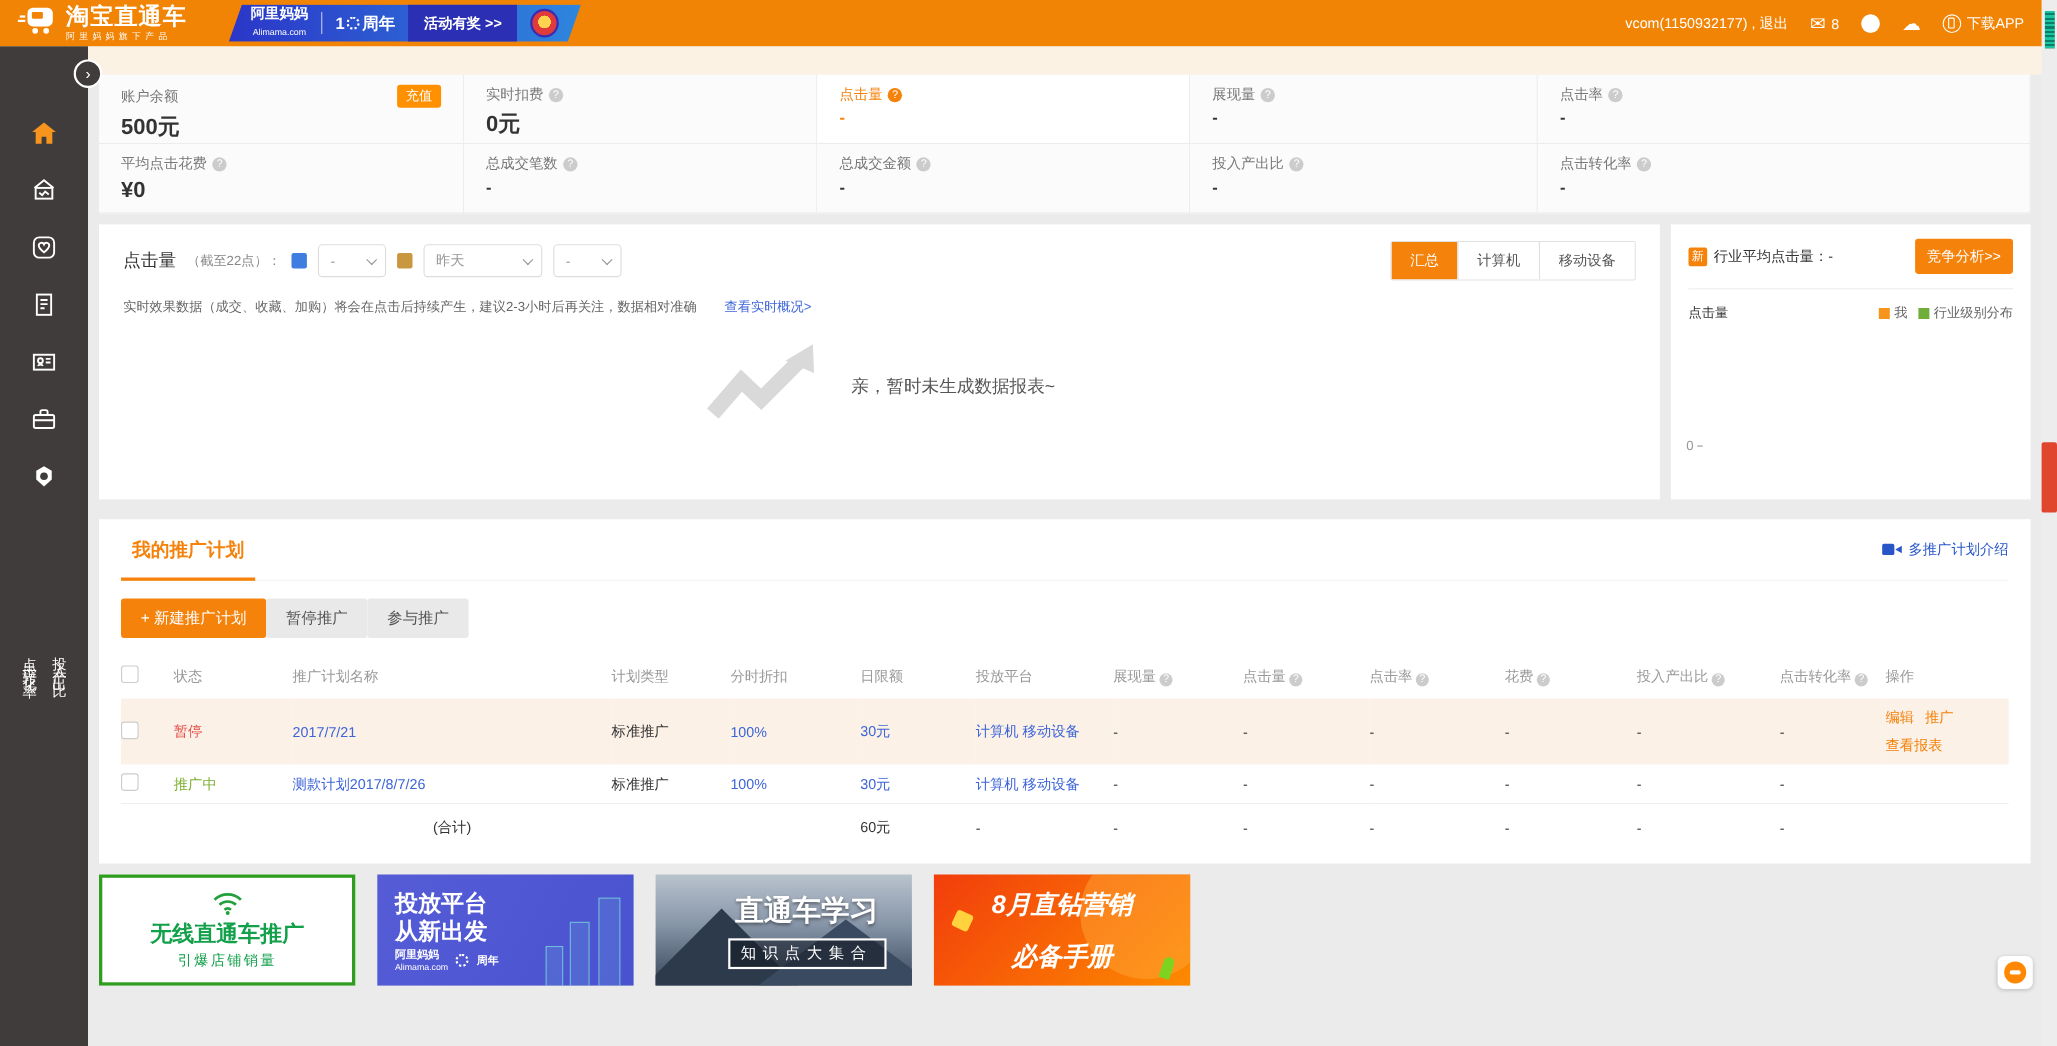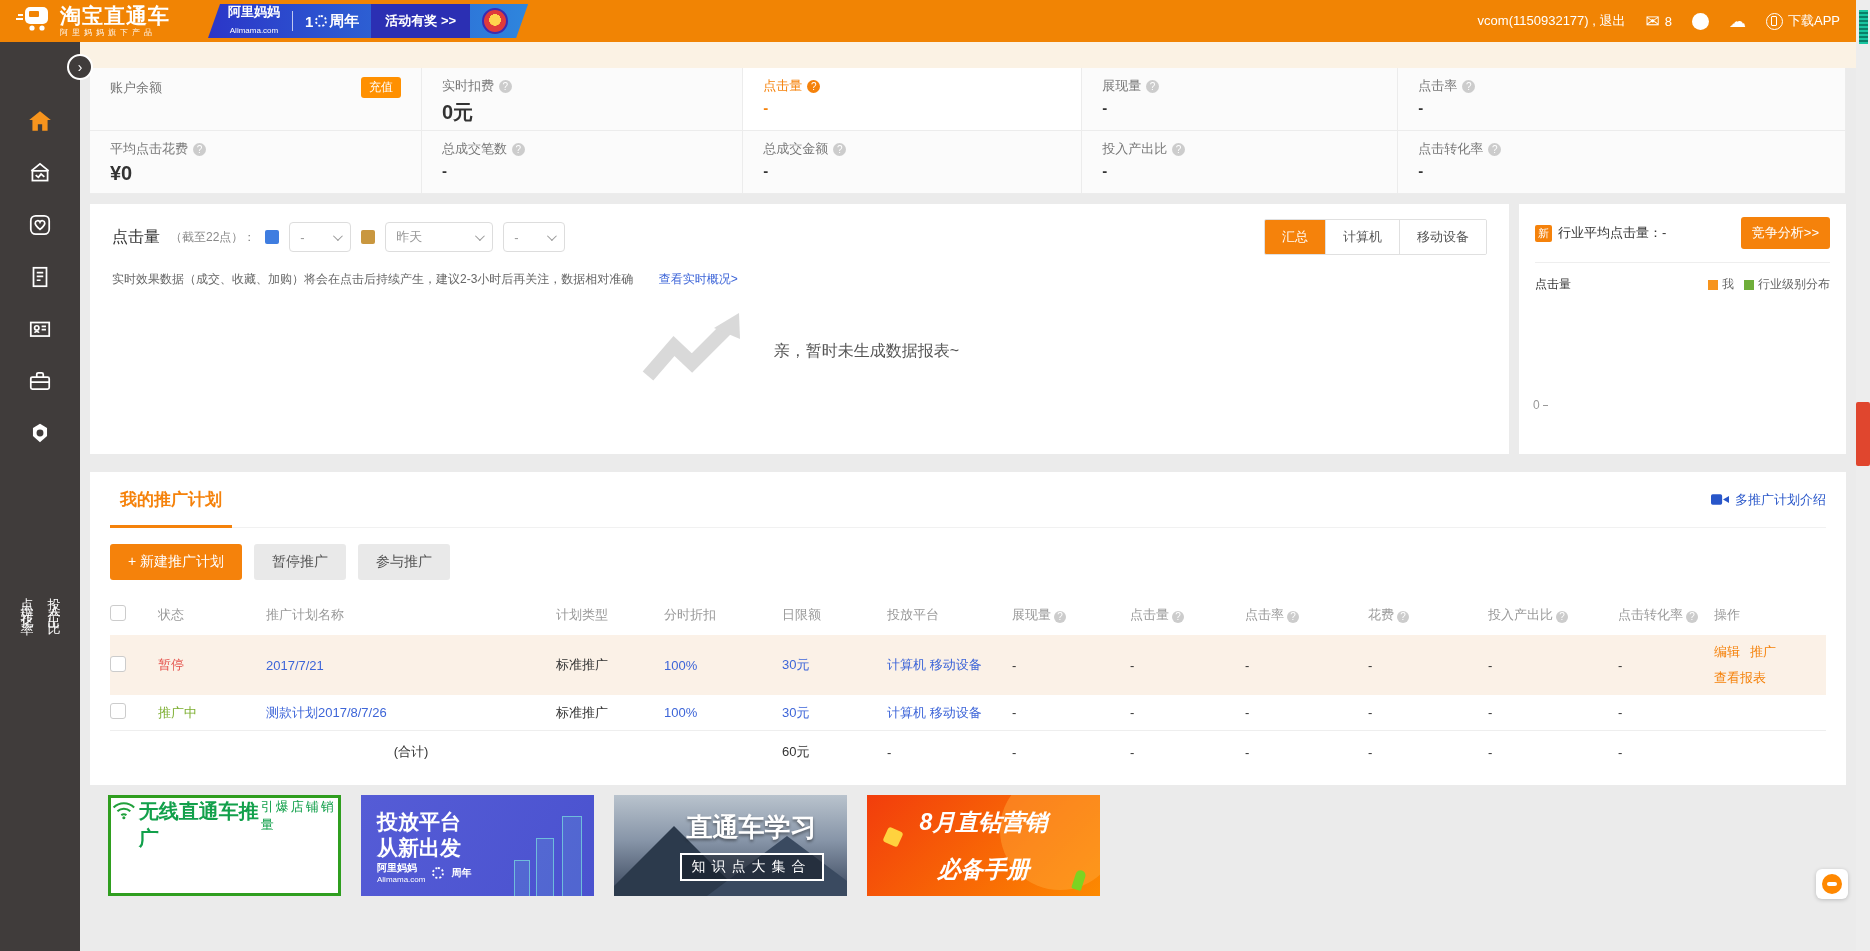--- a/index.html
+++ b/index.html
@@ -89,42 +89,42 @@
   .zero-tick { position:absolute; left:14px; bottom:42px; font-size:12px; color:#999; display:flex; align-items:center; gap:3px; }
   .zero-tick i { display:block; width:5px; border-top:1px solid #999; }
 
   .plans { background:#fff; margin-top:18px; padding:0 20px 12px; }
   .plans-head { display:flex; align-items:center; height:56px; border-bottom:1px solid #f1f1f1; }
   .plans-tab { position:relative; height:100%; display:flex; align-items:center; padding:0 10px; color:#f5820b; font-size:17px; font-weight:bold; cursor:pointer; }
   .plans-tab::after { content:""; position:absolute; left:0; right:0; bottom:-1px; height:3px; background:#f5820b; }
   .plans-desc { margin-left:38px; font-size:13px; color:#999; }
   .desc-link { color:#f5820b; font-size:13px; font-weight:bold; text-decoration:none; margin-left:6px; cursor:pointer; }
   .intro-link { margin-left:auto; display:flex; align-items:center; gap:6px; color:#2856c9; font-size:13px; cursor:pointer; }
-  .plans-actions { display:flex; gap:12px; margin:16px 0 12px; }
+  .plans-actions { display:flex; margin:16px 0 12px; }
   .btn { border:none; border-radius:3px; font-size:14px; padding:9px 18px; cursor:pointer; font-family:inherit; }
   .btn-primary { background:#f5820b; color:#fff; }
   .btn-gray { background:#e9e9e9; color:#555; }
 
   table { width:100%; border-collapse:collapse; table-layout:fixed; font-size:13px; }
   th { text-align:left; color:#999; font-weight:normal; padding:13px 0 11px; }
   th .help { width:12px; height:12px; line-height:12px; margin-left:3px; vertical-align:-1px; }
   td { padding:8px 0; color:#333; }
   tr.hl td { background:#fbf1e7; }
   .totals td { border-top:1px solid #eee; padding:12px 0; }
   .cb { display:inline-block; width:16px; height:16px; border:1px solid #ccc; border-radius:3px; background:#fff; cursor:pointer; }
   .st-paused { color:#e4504a; } .st-active { color:#7cae2f; }
   a.blue { color:#3d65d8; text-decoration:none; cursor:pointer; }
   a.org { color:#f5820b; text-decoration:none; cursor:pointer; }
   .ops a { margin-right:10px; }
   .ops .line2 { margin-top:8px; }
   .t-center { text-align:center; }
 
   .banners { display:flex; gap:20px; margin-top:10px; }
   .banner { width:233px; height:101px; position:relative; overflow:hidden; cursor:pointer; flex:none; }
-  .bn-green { background:#fff; border:3px solid #2f9e1f; display:flex; flex-direction:row; align-items:flex-start; justify-content:center; gap:2px;margin-left:18px; }
+  .bn-green { background:#fff; border:3px solid #2f9e1f; display:flex; flex-direction:column; align-items:center; justify-content:center; gap:2px; }
   .bn-green .t1 { color:#12a04b; font-size:20px; font-weight:bold; }
   .bn-green .t2 { color:#12a04b; font-size:13px; letter-spacing:2px; }
   .bn-purple { background:linear-gradient(120deg,#555cd6,#4a52cf); color:#fff; padding:14px 0 0 16px; }
   .bn-purple .t1 { font-size:21px; font-weight:bold; line-height:26px; }
   .bn-purple .brand-line { position:absolute; left:16px; bottom:12px; display:flex; align-items:center; gap:5px; font-size:8px; }
   .bn-purple .brand-line b { font-size:10px; display:block; }
   .bldg { position:absolute; bottom:-4px; border:1px solid rgba(130,245,225,.6); background:rgba(130,245,225,.12); }
   .bn-mountain { background:linear-gradient(180deg,#b9c3cd 0%,#8795a8 45%,#37445a 100%); display:flex; flex-direction:column; align-items:center; justify-content:center; gap:8px;padding-left:42px; }
   .bn-mountain .peak { position:absolute; bottom:0; width:0; height:0; border-style:solid; }
   .bn-mountain .t1 { position:relative; color:#fff; font-size:26px; font-weight:bold; text-shadow:0 2px 3px rgba(0,0,0,.45); }
@@ -254,20 +254,21 @@
 
   <main class="content">
     <div class="cream-strip"></div>
 
     <section class="stats">
       <div class="stat-cell">
         <div class="stat-label">
             <span>账户余额</span>
           <span class="badge-recharge">充值</span>
           </div>
+        <div class="stat-value">500元</div>
       </div>
       <div class="stat-cell">
         <div class="stat-label">
             <span>实时扣费</span>
             <span class="help"></span>
           </div>
         <div class="stat-value">0元</div>
       </div>
       <div class="stat-cell sel">
         <div class="stat-label">

